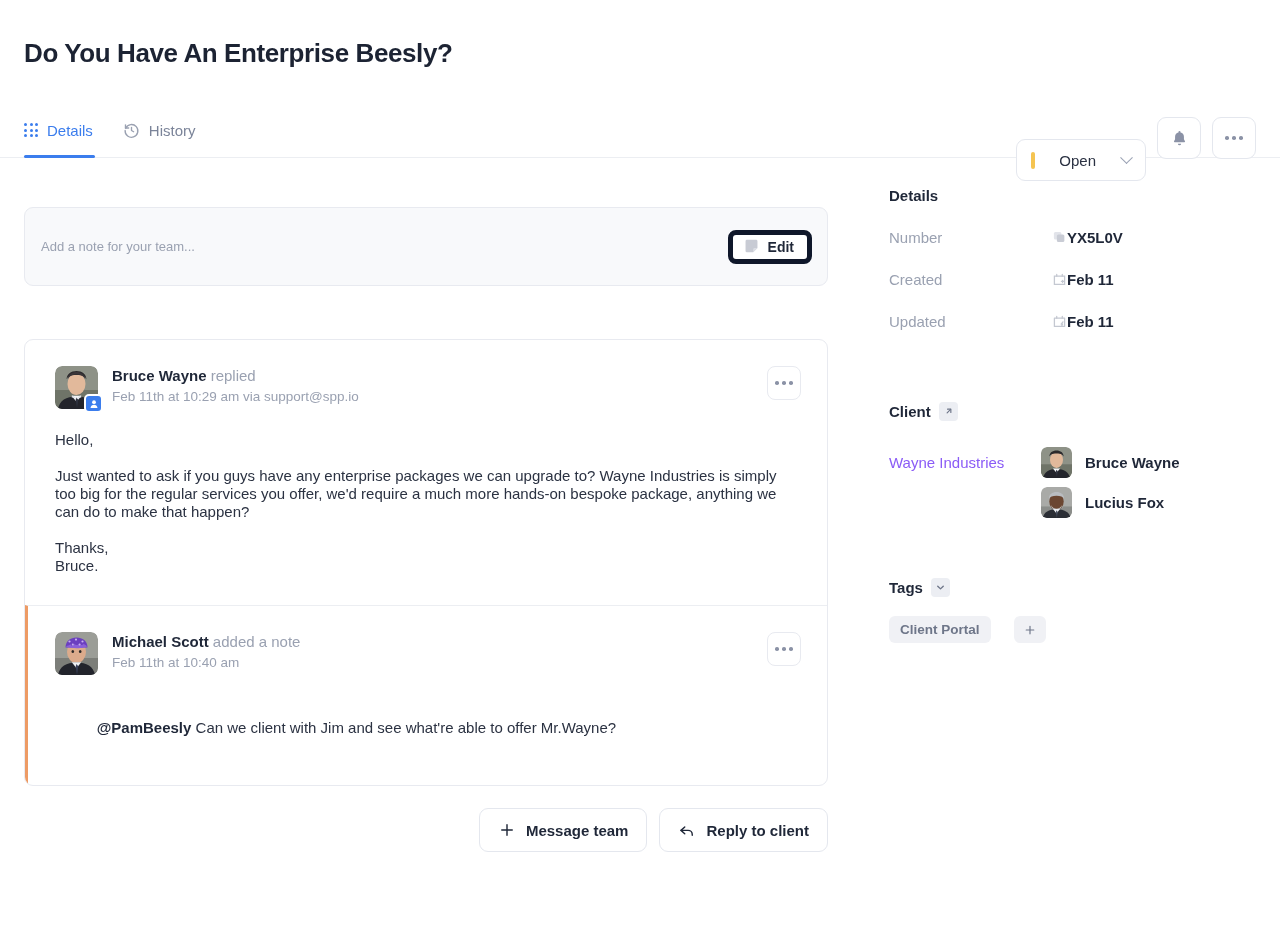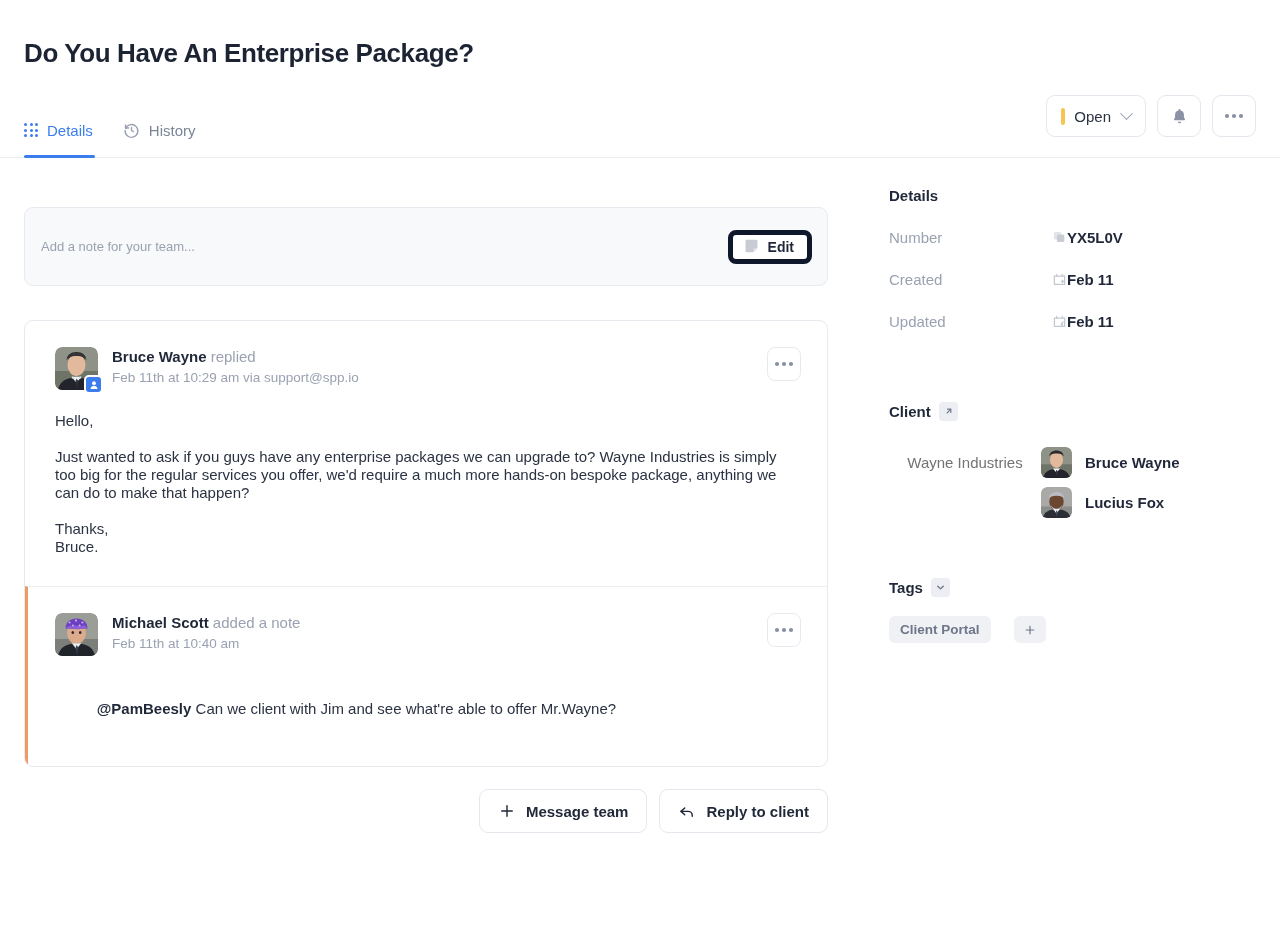--- a/index.html
+++ b/index.html
@@ -73,26 +73,27 @@
     align-items: center;
     gap: 11px;
   }
   .pill {
     height: 42px;
     border: 1px solid #e4e7ee;
     border-radius: 9px;
     background: #fff;
     display: flex;
     align-items: center;
-    gap: 9px;
+    gap: 24px;
     padding: 0 14px;
     font-size: 15px;
     color: #2a3142;
     cursor: pointer;
     white-space: nowrap;
+    margin-top: 44px;
   }
   .status-bar {
     width: 4px; height: 17px;
     border-radius: 2px;
     background: #f5c451;
     display: inline-block;
   }
   .chev {
     width: 9px; height: 9px;
     border-right: 1.6px solid #9aa2b4;
@@ -143,21 +144,21 @@
     gap: 8px;
     padding: 0 13px 0 10px;
     font-size: 14px;
     font-weight: bold;
     color: #1f2738;
     cursor: pointer;
   }
 
   
   .thread {
-    margin-top: 34px;
+    margin-top: 53px;
     border: 1px solid #e8eaf0;
     border-radius: 9px;
     background: #fff;
     overflow: hidden;
   }
   .msg { padding: 26px 30px 30px 30px; position: relative; }
   .msg.note {
     border-left: 3px solid #ed9b65;
     border-top: 1px solid #eceef2;
     padding-left: 27px;
@@ -246,21 +247,21 @@
   .detail-label { width: 163px; font-size: 15px; color: #9aa1b1; }
   .detail-value {
     font-size: 15px;
     font-weight: bold;
     color: #1f2738;
     display: flex;
     align-items: center;
   }
   .client-block { margin-top: 72px; }
   .client-row { display: flex; margin-top: 26px; }
-  .client-company { width: 152px; font-size: 15px; color: #737373; padding-top: 7px; text-align: center; }
+  .client-company { width: 152px; font-size: 15px; color: #8b5cf6; padding-top: 7px; }
   .person { display: flex; align-items: center; gap: 13px; margin-bottom: 9px; }
   .person .avatar { width: 31px; height: 31px; border-radius: 6px; }
   .person span { font-size: 15px; font-weight: bold; color: #1f2738; }
   .sq-btn {
     width: 19px; height: 19px;
     border-radius: 4px;
     background: #eceef3;
     display: inline-flex;
     align-items: center;
     justify-content: center;
@@ -281,21 +282,21 @@
     background: #f0f1f5;
     border-radius: 6px;
     width: 32px; height: 27px;
     display: flex; align-items: center; justify-content: center;
     cursor: pointer;
   }
 </style>
 </head>
 <body>
 
-<div class="page-title">Do You Have An Enterprise Package?</div>
+<div class="page-title">Do You Have An Enterprise Beesly?</div>
 
 <div class="tabbar">
   <div class="tabs">
     <div class="tab active">
       <span class="grid-dots">
         <i></i>
           <i></i>
           <i></i>
           <i></i>
           <i></i>

